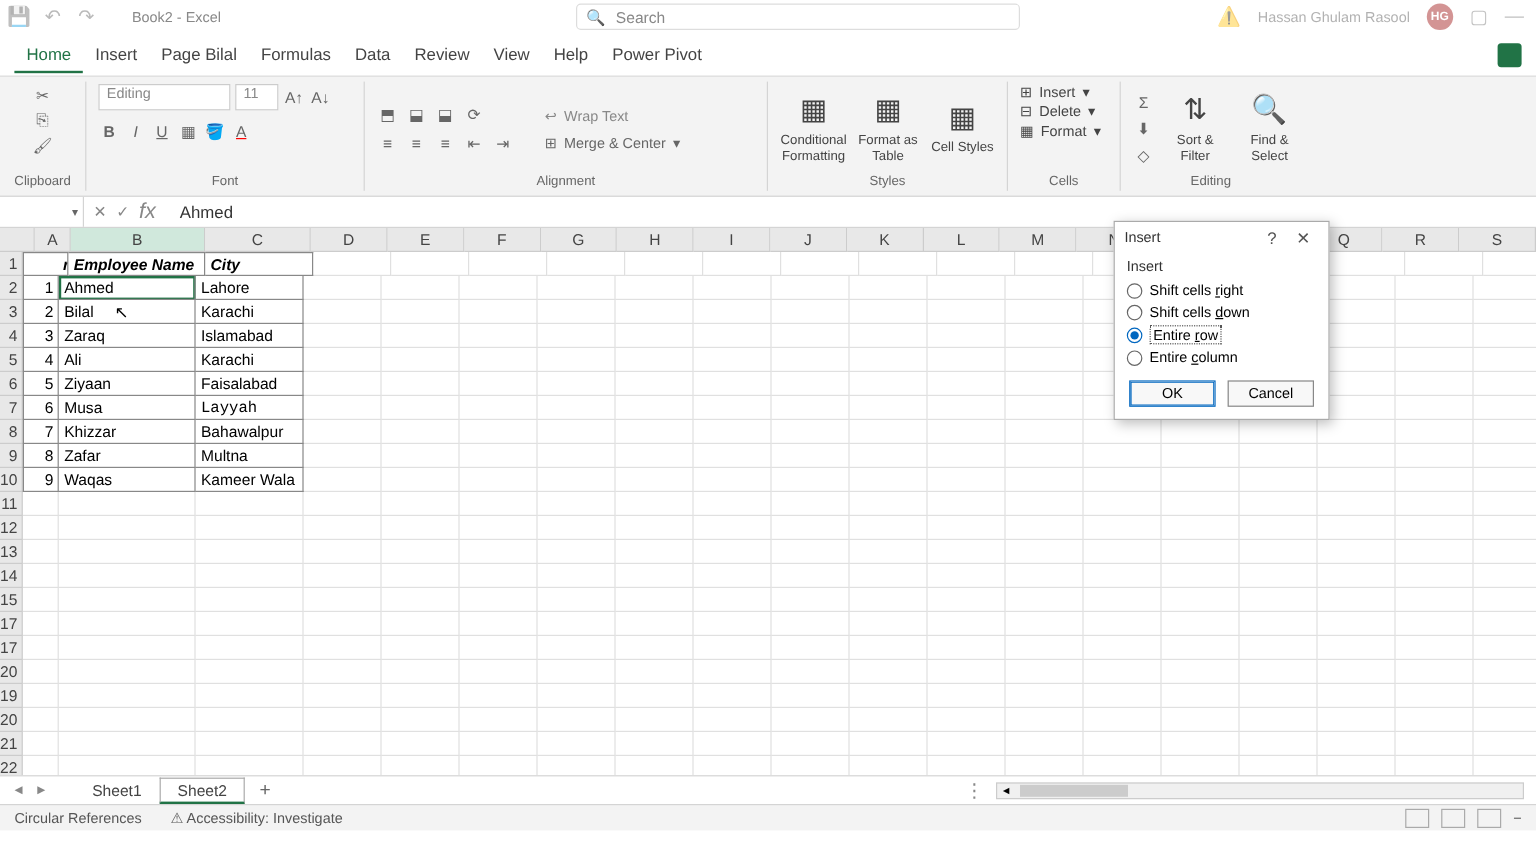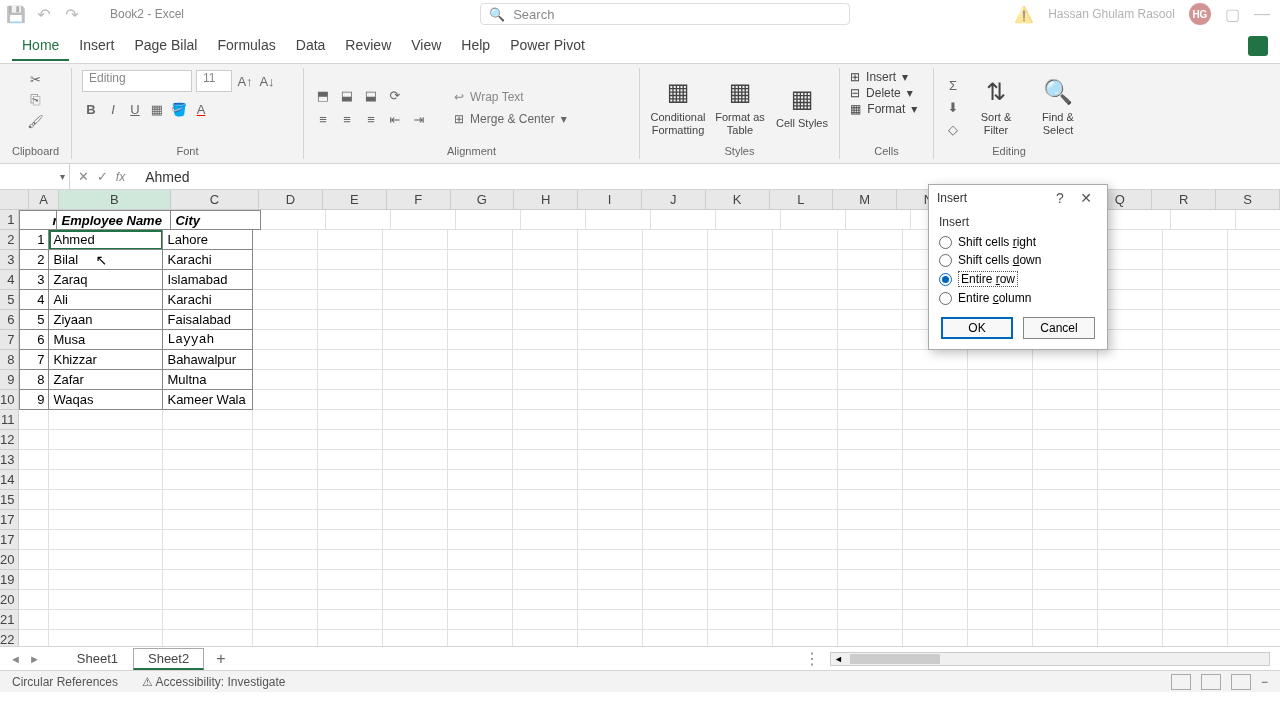--- a/index.html
+++ b/index.html
@@ -34,21 +34,21 @@
 .font-size { width: 36px; }
 .col-stack { display: flex; flex-direction: column; gap: 6px; }
 .row-btns { display: flex; gap: 6px; }
 .small-icon { width: 18px; height: 18px; display: flex; align-items: center; justify-content: center; color: #666; font-size: 13px; }
 
 
 .formula-bar { height: 26px; border-bottom: 1px solid #d4d4d4; display: flex; align-items: center; }
 .namebox { width: 70px; border-right: 1px solid #d4d4d4; height: 100%; display: flex; align-items: center; justify-content: flex-end; padding-right: 4px; }
 .namebox-dd { font-size: 10px; color: #666; }
 .fx-controls { display: flex; gap: 8px; padding: 0 8px; align-items: center; color: #888; font-size: 13px; }
-.fx-label { font-style: italic; font-size: 12px; }
+.fx-label { font-style: italic; font-size: 18px; }
 .formula-input { flex: 1; padding: 0 12px; font-size: 14px; color: #333; }
 
 
 .grid-area { position: relative; height: 456px; overflow: hidden; }
 .col-headers { display: flex; height: 20px; background: #f0f0f0; }
 .corner { width: 30px; border-right: 1px solid #ccc; border-bottom: 1px solid #ccc; background: #e8e8e8; }
 .col-h { border-right: 1px solid #ccc; border-bottom: 1px solid #ccc; display: flex; align-items: center; justify-content: center; font-size: 13px; color: #444; background: #e8e8e8; }
 .col-h.sel { background: #d0e8dc; }
 .grid-body { display: flex; }
 .row-headers { width: 30px; }

